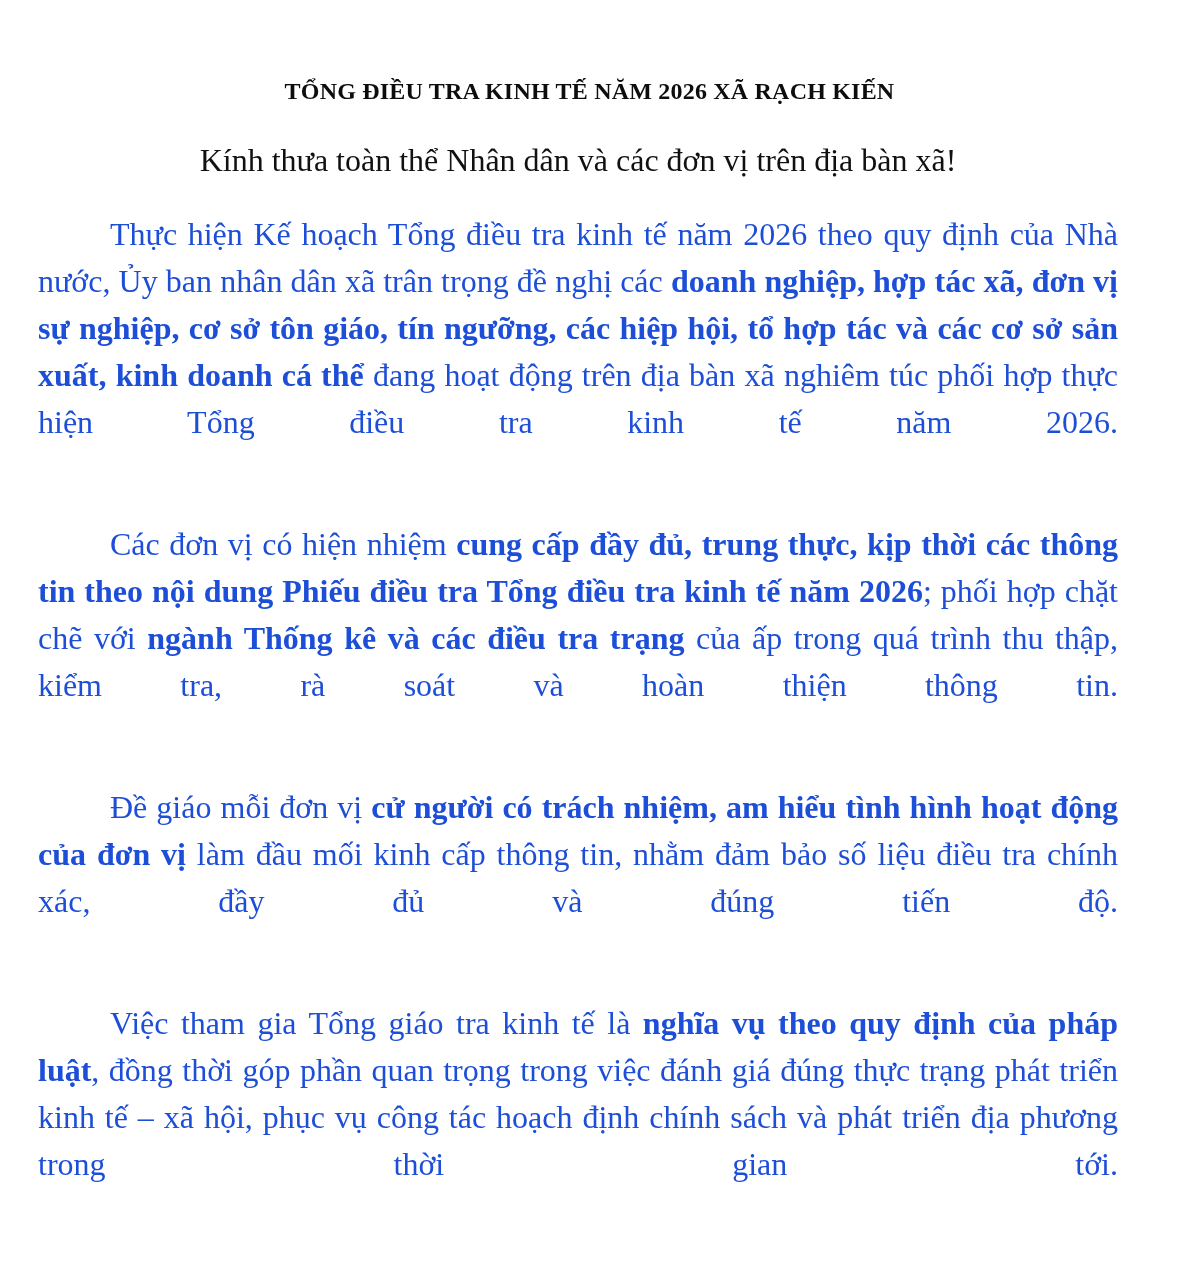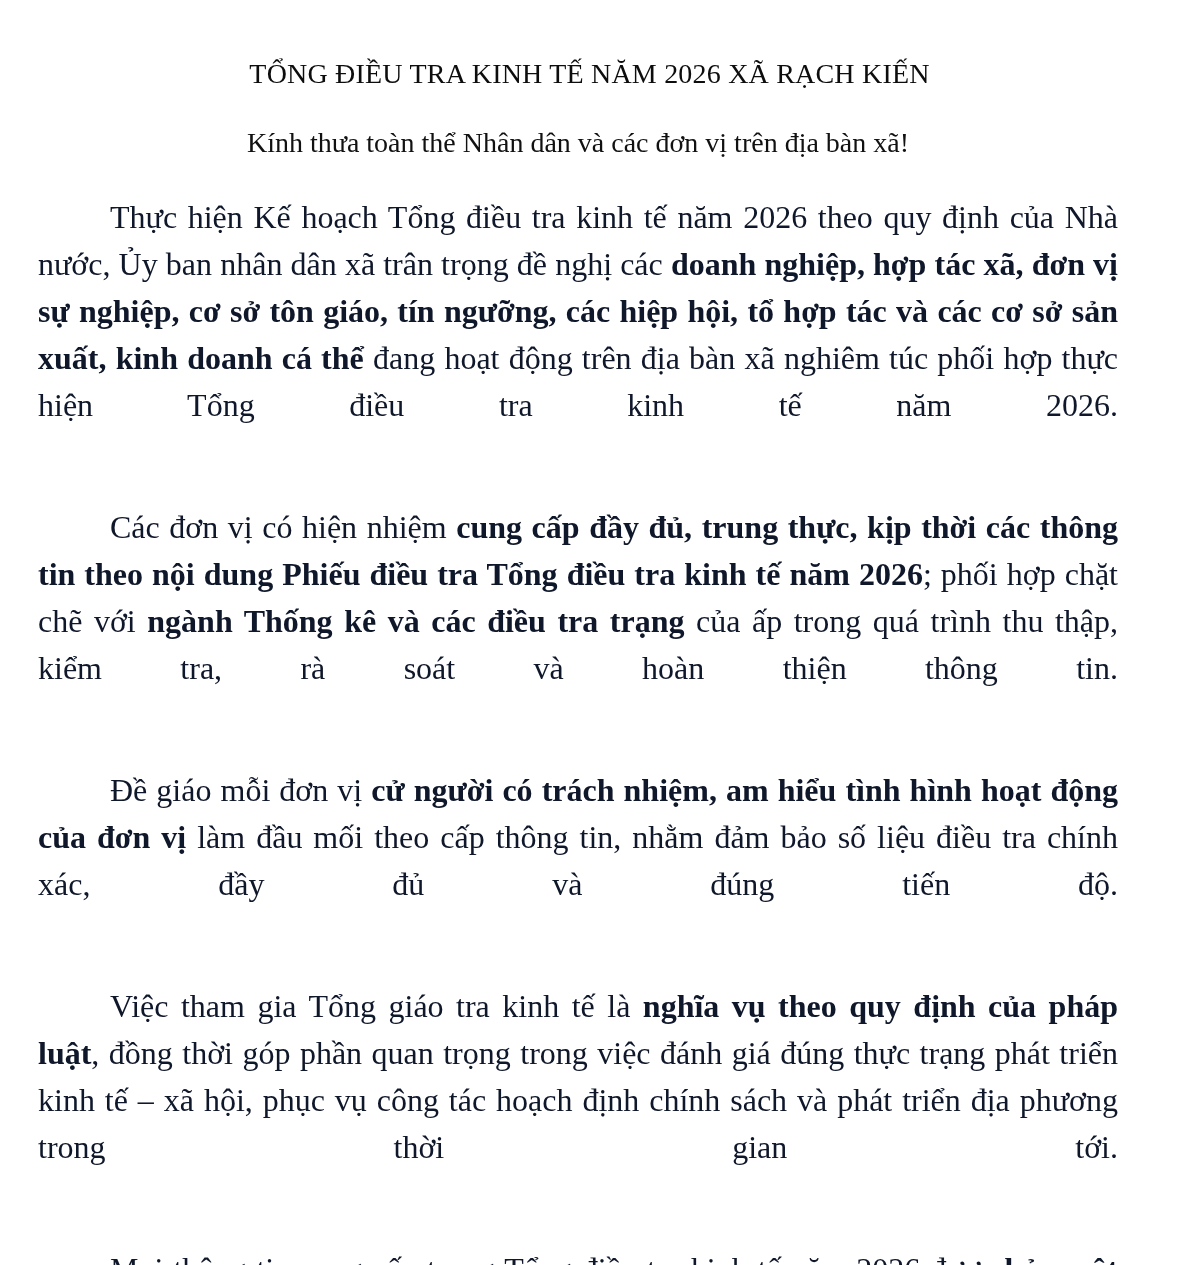--- a/index.html
+++ b/index.html
@@ -18,48 +18,48 @@
   }
   .page {
     position: relative;
     width: 1179px;
     height: 1265px;
     box-sizing: border-box;
     padding: 0;
     background: #ffffff;
   }
   .doc-title {
-    margin: 0;
+    margin: 17px;
     padding: 52px 40px 0 40px;
     text-align: center;
-    font-weight: normal;
-    font-size: 28px;
+    font-weight: bold;
+    font-size: 24px;
     line-height: 44px;
     letter-spacing: 0.2px;
     color: #0d0d0d;
   }
   .content {
     padding: 0 61px 0 38px;
     box-sizing: border-box;
   }
   .greeting {
     margin: 24px 0 0 0;
     text-align: center;
-    font-size: 28px;
+    font-size: 32px;
     line-height: 46px;
     color: #111111;
   }
   p.body-par {
     margin: 0;
     padding: 0;
     text-align: justify;
     text-justify: inter-word;
     font-size: 32px;
     line-height: 47px;
-    color: #0f172a;
+    color: #1d4ed8;
     text-indent: 72px;
     hyphens: none;
   }
   p.body-par.gap {
     margin-top: 28px;
   }
   p.body-par .b {
     font-weight: bold;
   }
   
@@ -82,21 +82,21 @@
 
     <p class="body-par gap">
       <span>Thực hiện Kế hoạch Tổng điều tra kinh tế năm 2026 theo quy định của Nhà nước, Ủy ban nhân dân xã trân trọng đề nghị các </span><span class="b">doanh nghiệp, hợp tác xã, đơn vị sự nghiệp, cơ sở tôn giáo, tín ngưỡng, các hiệp hội, tổ hợp tác và các cơ sở sản xuất, kinh doanh cá thể</span><span> đang hoạt động trên địa bàn xã nghiêm túc phối hợp thực hiện Tổng điều tra kinh tế năm 2026.</span>
     </p>
 
     <p class="body-par gap">
       <span>Các đơn vị có hiện nhiệm </span><span class="b">cung cấp đầy đủ, trung thực, kịp thời các thông tin theo nội dung Phiếu điều tra Tổng điều tra kinh tế năm 2026</span><span>; phối hợp chặt chẽ với </span><span class="b">ngành Thống kê và các điều tra trạng</span><span> của ấp trong quá trình thu thập, kiểm tra, rà soát và hoàn thiện thông tin.</span>
     </p>
 
     <p class="body-par gap">
-      <span>Đề giáo mỗi đơn vị </span><span class="b">cử người có trách nhiệm, am hiểu tình hình hoạt động của đơn vị</span><span> làm đầu mối theo cấp thông tin, nhằm đảm bảo số liệu điều tra chính xác, đầy đủ và đúng tiến độ.</span>
+      <span>Đề giáo mỗi đơn vị </span><span class="b">cử người có trách nhiệm, am hiểu tình hình hoạt động của đơn vị</span><span> làm đầu mối kinh cấp thông tin, nhằm đảm bảo số liệu điều tra chính xác, đầy đủ và đúng tiến độ.</span>
     </p>
 
     <p class="body-par gap">
       <span>Việc tham gia Tổng giáo tra kinh tế là </span><span class="b">nghĩa vụ theo quy định của pháp luật</span><span>, đồng thời góp phần quan trọng trong việc đánh giá đúng thực trạng phát triển kinh tế – xã hội, phục vụ công tác hoạch định chính sách và phát triển địa phương trong thời gian tới.</span>
     </p>
 
     <p class="body-par gap">
       <span>Mọi thông tin cung cấp trong Tổng điều tra kinh tế năm 2026 được </span><span class="b">bảo mật theo quy định của pháp luật</span>
     </p>
 

